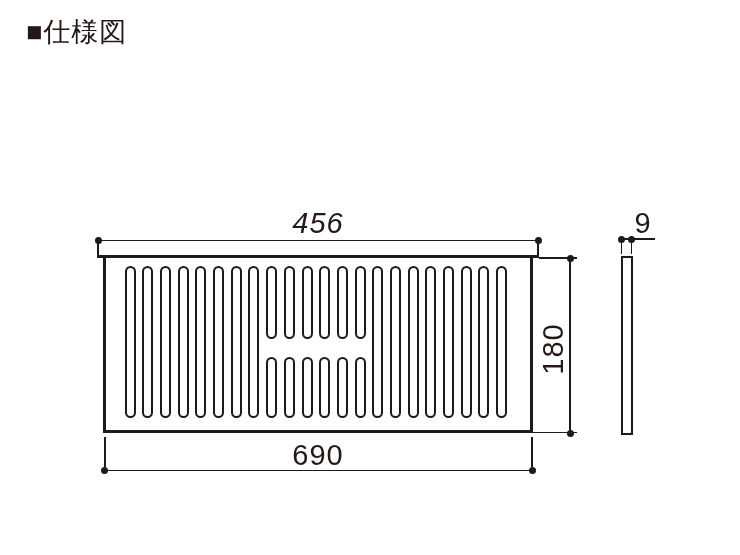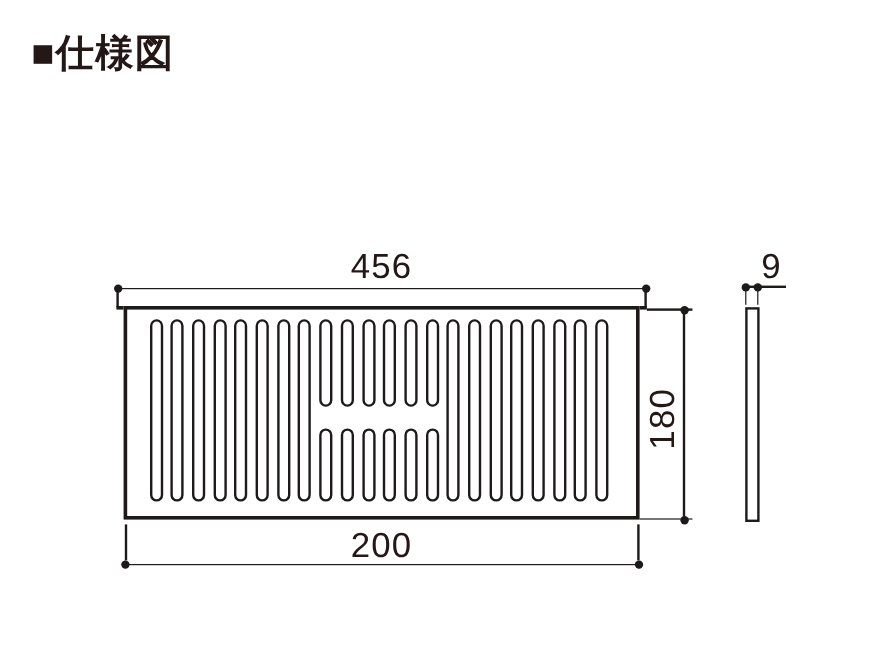--- a/index.html
+++ b/index.html
@@ -10,23 +10,23 @@
   .canvas{
     position:relative;
     width:740px;height:555px;
     background:#ffffff;
     font-family:"Liberation Sans","DejaVu Sans",sans-serif;
     color:var(--text);
     overflow:hidden;
   }
   .abs{position:absolute;}
   .page-title{
-    left:26px;top:29px;
-    font-size:32px;line-height:30px;
-    font-weight:700;
+    left:26px;top:17px;
+    font-size:27px;line-height:30px;
+    font-weight:400;
     letter-spacing:1px;
     white-space:nowrap;
   }
   .product-line{
     left:33px;top:126px;
     font-size:30px;line-height:32px;
     font-weight:400;
     letter-spacing:0.3px;
     white-space:nowrap;
   }
@@ -108,30 +108,30 @@
         <div class="slot" style="left: 495.87px; top: 266px; height: 152px;"></div>
       </div>
   </div>
 
   <div>
     <div class="abs dline" style="left:98px;top:239.5px;width:440px;height:1.5px;"></div>
     <div class="abs dot" style="left:94.5px;top:236.8px;"></div>
     <div class="abs dot" style="left:534.5px;top:236.8px;"></div>
     <div class="abs dline" style="left:97.3px;top:243px;width:1.5px;height:13px;"></div>
     <div class="abs dline" style="left:537.2px;top:243px;width:1.5px;height:13px;"></div>
-    <div class="abs dim-label" style="left:268px;top:209px;width:100px;">456</div>
+    <div class="abs dim-label" style="left:268px;top:209px;width:100px;font-style:italic;">456</div>
   </div>
 
   <div>
     <div class="abs dline" style="left:104.5px;top:469.5px;width:428px;height:1.5px;"></div>
     <div class="abs dot" style="left:101px;top:466.8px;"></div>
     <div class="abs dot" style="left:528.8px;top:466.8px;"></div>
     <div class="abs dline" style="left:104px;top:437px;width:1.5px;height:30px;"></div>
     <div class="abs dline" style="left:531.3px;top:437px;width:1.5px;height:30px;"></div>
-    <div class="abs dim-label" style="left:268px;top:441px;width:100px;">200</div>
+    <div class="abs dim-label" style="left:268px;top:441px;width:100px;">690</div>
   </div>
 
   <div>
     <div class="abs dline" style="left:569.3px;top:258px;width:1.5px;height:175px;"></div>
     <div class="abs dot" style="left:566.5px;top:255.3px;"></div>
     <div class="abs dot" style="left:566.5px;top:429.5px;"></div>
     <div class="abs dline" style="left:539px;top:257.2px;width:38px;height:1.5px;"></div>
     <div class="abs dline" style="left:533px;top:431.5px;width:44px;height:1.5px;"></div>
     <div class="abs dim-label rot90" style="left:514px;top:334px;width:80px;height:30px;">180</div>
   </div>

